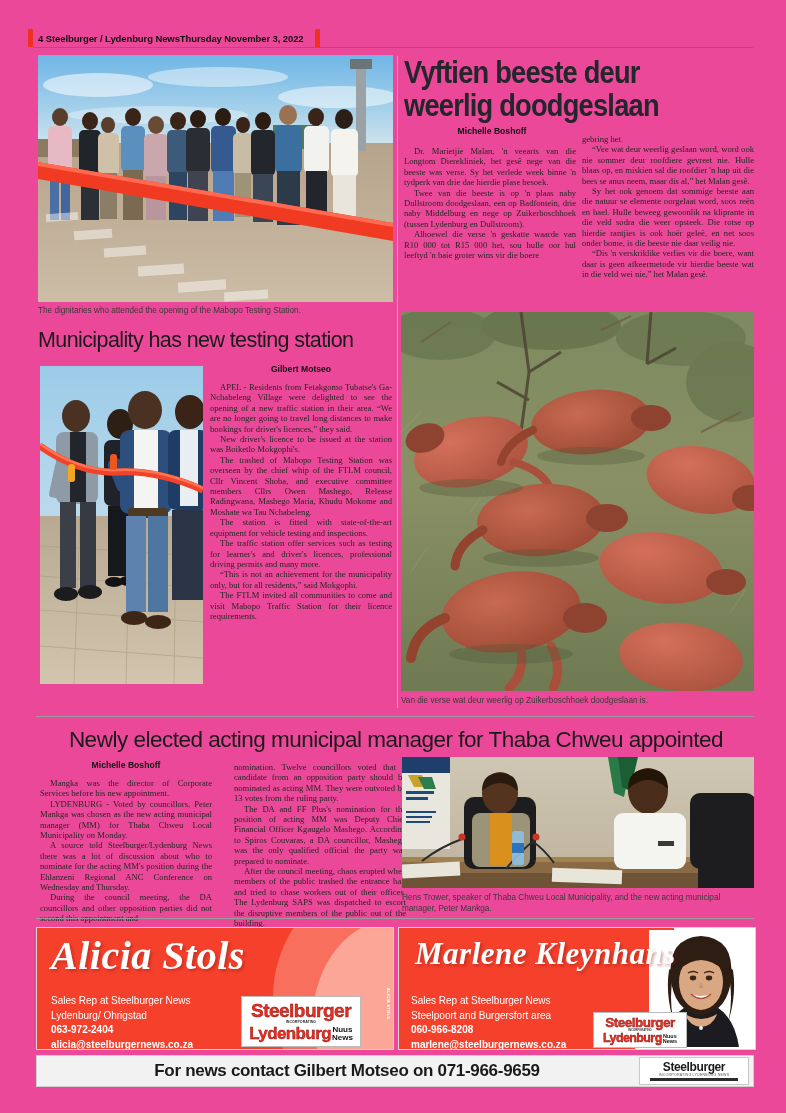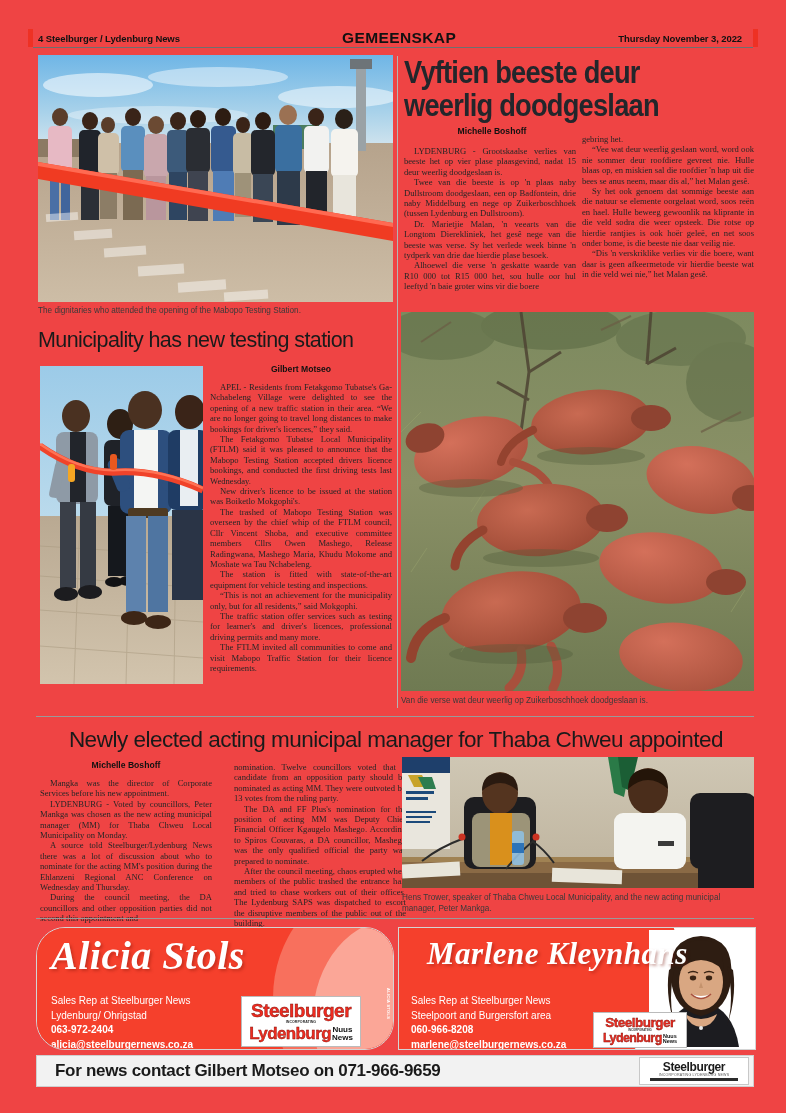--- a/index.html
+++ b/index.html
@@ -4,21 +4,21 @@
 <style>
   html, body {
     margin: 0;
     padding: 0;
     background: #8a8a8a;
   }
   .page {
     position: relative;
     width: 786px;
     height: 1113px;
-    background: #ef4444;
+    background: #ec4899;
     margin: 0 auto;
     overflow: hidden;
     font-family: "Liberation Sans", sans-serif;
   }
 
   
   .masthead {
     position: absolute;
     left: 28px; top: 28px;
     width: 730px; height: 20px;
@@ -248,20 +248,21 @@
     position: absolute;
     left: 36px; top: 1055px;
     width: 716px; height: 30px;
     background: #f2f2f2;
     border: 1px solid #cfcfcf;
     display: flex;
     align-items: center;
   }
   .footer-text {
     flex: 1 1 auto;
+    text-align: center;
     font-family: "Liberation Sans", sans-serif;
     font-weight: bold;
     font-size: 17px;
     letter-spacing: -0.3px;
     color: #1a1a1a;
     padding-left: 18px;
   }
   .footer-logo {
     width: 108px; height: 26px;
     margin-right: 4px;
@@ -293,21 +294,20 @@
   }
 </style>
 </head>
 <body>
 
 <div class="page">
 
   <div class="masthead">
     <div class="mast-tick"></div>
     <div class="mast-left">4 Steelburger / Lydenburg News</div>
-    <div class="mast-center">GEMEENSKAP</div>
     <div class="mast-right">Thursday November 3, 2022</div>
     <div class="mast-tick"></div>
   </div>
   <div class="mast-rule"></div>
 
   <div class="photo" style="left:38px; top:55px; width:355px; height:247px;">
     <svg viewBox="0 0 355 247" preserveAspectRatio="none">
       <defs>
         <linearGradient id="sky1" x1="0" y1="0" x2="0" y2="1">
           <stop offset="0%" stop-color="#6fb6e6"></stop>
@@ -411,23 +411,22 @@
       <polygon points="0,107 355,168 355,186 0,124" fill="#f03b22"></polygon>
       <polygon points="0,107 355,168 355,172 0,111" fill="#ff6a52"></polygon>
     </svg>
   </div>
   <div class="caption" style="left:38px; top:306px; width:352px;">The dignitaries who attended the opening of the Mabopo Testing Station.</div>
 
   <div class="hl-main">Vyftien beeste deur weerlig doodgeslaan</div>
   <div class="byline" style="position:absolute; left:404px; top:126px; width:176px;">Michelle Boshoff</div>
 
   <div class="body-col" style="left:404px; top:146px; width:172px;">
-    <p>LYDENBURG - Grootskaalse verlies van beeste het op vier plase plaasgevind, nadat 15 deur weerlig doodgeslaan is.</p>
+    <p>Dr. Marietjie Malan, 'n veearts van die Longtom Dierekliniek, het gesê nege van die beeste was verse. Sy het verlede week binne 'n tydperk van drie dae hierdie plase besoek.</p>
     <p>Twee van die beeste is op 'n plaas naby Dullstroom doodgeslaan, een op Badfontein, drie naby Middelburg en nege op Zuikerboschhoek (tussen Lydenburg en Dullstroom).</p>
-    <p>Dr. Marietjie Malan, 'n veearts van die Longtom Dierekliniek, het gesê nege van die beeste was verse. Sy het verlede week binne 'n tydperk van drie dae hierdie plase besoek.</p>
     <p>Alhoewel die verse 'n geskatte waarde van R10 000 tot R15 000 het, sou hulle oor hul leeftyd 'n baie groter wins vir die boere</p>
   </div>
 
   <div class="body-col" style="left:582px; top:134px; width:172px;">
     <p style="text-indent:0">gebring het.</p>
     <p>“Vee wat deur weerlig geslaan word, word ook nie sommer deur roofdiere gevreet nie. Hulle blaas op, en miskien sal die roofdier 'n hap uit die bees se anus neem, maar dis al,” het Malan gesê.</p>
     <p>Sy het ook genoem dat sommige beeste aan die natuur se elemente oorgelaat word, soos reën en hael. Hulle beweeg gewoonlik na kliprante in die veld sodra die weer opsteek. Die rotse op hierdie rantjies is ook hoër geleë, en net soos onder bome, is die beeste nie daar veilig nie.</p>
     <p>“Dis 'n verskriklike verlies vir die boere, want daar is geen afkeermetode vir hierdie beeste wat in die veld wei nie,” het Malan gesê.</p>
   </div>
 
@@ -601,26 +600,25 @@
       <g>
           <rect x="70" y="88" width="7" height="16" rx="3" fill="#e8581f"></rect>
         </g>
     </svg>
   </div>
 
   <div class="byline" style="position:absolute; left:210px; top:364px; width:182px;">Gilbert Motseo</div>
 
   <div class="body-col" style="left:210px; top:382px; width:182px;">
     <p>APEL - Residents from Fetakgomo Tubatse's Ga-Nchabeleng Village were delighted to see the opening of a new traffic station in their area. “We are no longer going to travel long distances to make bookings for driver's licences,” they said.</p>
-    <p>The Fetakgomo Tubatse Local Municipality (FTLM) said it was pleased to announce that the Mabopo Testing Station accepted drivers licence bookings, and conducted the first driving tests last Wednesday.</p>
     <p>New driver's licence to be issued at the station was Boiketlo Mokgophi's.</p>
     <p>The trashed of Mabopo Testing Station was overseen by the chief whip of the FTLM council, Cllr Vincent Shoba, and executive committee members Cllrs Owen Mashego, Release Radingwana, Mashego Maria, Khudu Mokome and Moshate wa Tau Nchabeleng.</p>
     <p>The station is fitted with state-of-the-art equipment for vehicle testing and inspections.</p>
+    <p>The traffic station offer services such as testing for learner's and driver's licences, professional driving permits and many more.</p>
     <p>“This is not an achievement for the municipality only, but for all residents,” said Mokgophi.</p>
-    <p>The traffic station offer services such as testing for learner's and driver's licences, professional driving permits and many more.</p>
     <p>The FTLM invited all communities to come and visit Mabopo Traffic Station for their licence requirements.</p>
   </div>
 
   <div class="vr-thin" style="left:397px; top:56px; height:652px;"></div>
 
   <div class="hr-thin" style="left:36px; top:716px; width:718px;"></div>
 
   <div class="hl-third">Newly elected acting municipal manager for Thaba Chweu appointed</div>
 
   <div class="byline" style="position:absolute; left:40px; top:760px; width:172px;">Michelle Boshoff</div>
@@ -696,21 +694,21 @@
 
       <rect x="0" y="106" width="58" height="14" fill="#e8e5da" transform="rotate(-3 29 113)"></rect>
       <rect x="150" y="112" width="70" height="14" fill="#e8e5da" transform="rotate(2 185 119)"></rect>
       <rect x="296" y="104" width="56" height="27" fill="#1d1d20"></rect>
     </svg>
   </div>
   <div class="caption" style="left:402px; top:893px; width:348px;">Hens Trower, speaker of Thaba Chweu Local Municipality, and the new acting municipal manager, Peter Mankga.</div>
 
   <div class="hr-thin" style="left:36px; top:918px; width:718px;"></div>
 
-  <div class="ad" style="left:36px; top:927px; width:356px; height:121px;border-radius:29px;">
+  <div class="ad" style="left:36px; top:927px; width:356px; height:121px;">
     <div class="ad-bg"></div>
     <div class="ad-swoosh"></div>
     <div class="ad-swoosh2"></div>
     <div class="ad-name" style="left:14px; top:4px; font-size:40px;">Alicia Stols</div>
     <div class="ad-lines" style="left:14px; top:66px;">
       <div>Sales Rep at Steelburger News</div>
       <div>Lydenburg/ Ohrigstad</div>
       <div class="bold">063-972-2404</div>
       <div class="bold">alicia@steelburgernews.co.za</div>
     </div>
@@ -745,21 +743,21 @@
         <ellipse cx="60" cy="48" rx="3.2" ry="2.4" fill="#3a2414"></ellipse>
         <path d="M39 43 q5 -3 10 0" stroke="#3a2414" stroke-width="1.4" fill="none"></path>
         <path d="M55 43 q5 -3 10 0" stroke="#3a2414" stroke-width="1.4" fill="none"></path>
         <path d="M42 64 q10 8 20 0 q-10 4 -20 0z" fill="#ffffff"></path>
         <path d="M42 64 q10 9 20 0" stroke="#a8523f" stroke-width="1.6" fill="none"></path>
         <path d="M52 52 l-2 6 l4 0z" fill="#c4926c"></path>
         <path d="M36 84 q16 10 32 0 q-4 12 -16 13 q-12 -1 -16 -13z" fill="#d9a782"></path>
         <circle cx="52" cy="98" r="2" fill="#e8e8e8"></circle>
       </svg>
     </div>
-    <div class="ad-name" style="left:28px; top:8px; font-size:31px;">Marlene Kleynhans</div>
+    <div class="ad-name" style="left:16px; top:8px; font-size:31px;">Marlene Kleynhans</div>
     <div class="ad-lines" style="left:12px; top:66px;">
       <div>Sales Rep at Steelburger News</div>
       <div>Steelpoort and Burgersfort area</div>
       <div class="bold">060-966-8208</div>
       <div class="bold">marlene@steelburgernews.co.za</div>
     </div>
     <div class="sb-logo" style="left:194px; top:84px; width:88px; height:32px; padding:1px 2px;">
       <div class="sb-top" style="font-size:13.5px;">Steelburger</div>
       <div class="sb-inc" style="font-size:2.8px;">INCORPORATING</div>
       <div class="sb-bottom-row">

